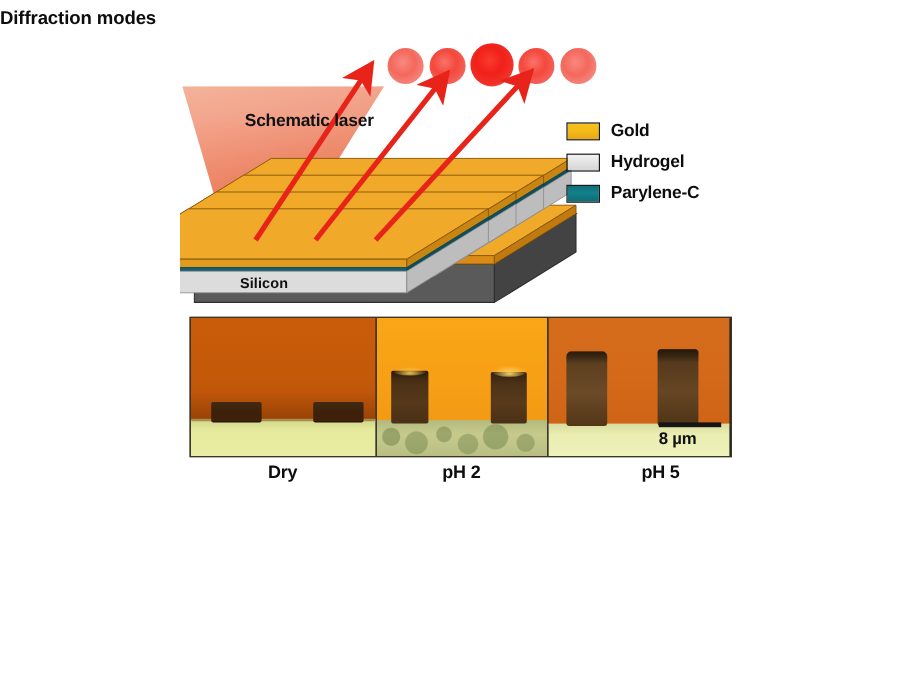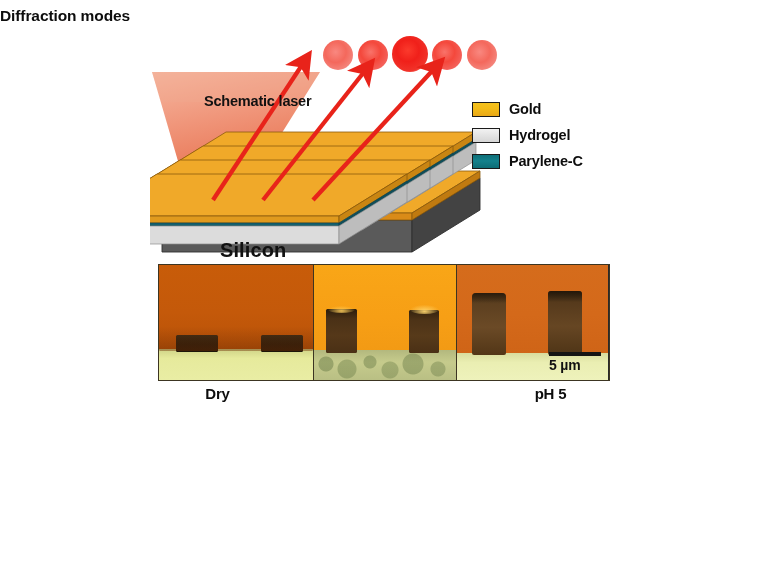--- a/index.html
+++ b/index.html
@@ -88,27 +88,26 @@
   }
 
   
   #schematic {
     position: absolute;
     left: 150px;
     top: 50px;
   }
   #silicon-label {
     position: absolute;
-    left: 220px;
+    left: 200px;
     top: 229px;
-    font-size: 20px;
+    font-size: 12px;
     font-weight: bold;
     color: #111;
     letter-spacing: 0.1px;
-    margin-top: 10px;
   }
 
   
   #micrograph-strip {
     position: absolute;
     left: 158px;
     top: 264px;
     width: 452px;
     height: 117px;
     display: flex;
@@ -140,21 +139,21 @@
   
   .panel-caption {
     position: absolute;
     top: 385px;
     font-size: 15px;
     font-weight: bold;
     color: #0d0d0d;
     text-align: center;
     letter-spacing: -0.2px;
   }
-  #caption-dry { left: 140px; width: 155px; }
+  #caption-dry { left: 158px; width: 155px; }
   #caption-ph2 { left: 313px; width: 143px; }
   #caption-ph5 { left: 475px; width: 151px; }
 
   
   #scalebar-group {
     position: absolute;
     left: 549px;
     top: 352px;
     width: 56px;
   }
@@ -375,20 +374,21 @@
                   background:linear-gradient(180deg,rgba(30,20,8,0.75) 0%,rgba(30,20,8,0) 100%);
                   border-radius:4px 4px 0 0;"></div>
       <div style="position:absolute;left:91px;top:26px;width:34px;height:11px;
                   background:linear-gradient(180deg,rgba(28,18,7,0.8) 0%,rgba(28,18,7,0) 100%);
                   border-radius:3px 3px 0 0;"></div>
     </div>
   </div>
 
   <div id="scalebar-group">
     <div id="scalebar-line"></div>
-    <div id="scalebar-label">5 µm</div>
+    <div id="scalebar-label">8 µm</div>
   </div>
 
   <div class="panel-caption" id="caption-dry">Dry</div>
+  <div class="panel-caption" id="caption-ph2">pH 2</div>
   <div class="panel-caption" id="caption-ph5">pH 5</div>
 
 
 </div>
 
 </body></html>

